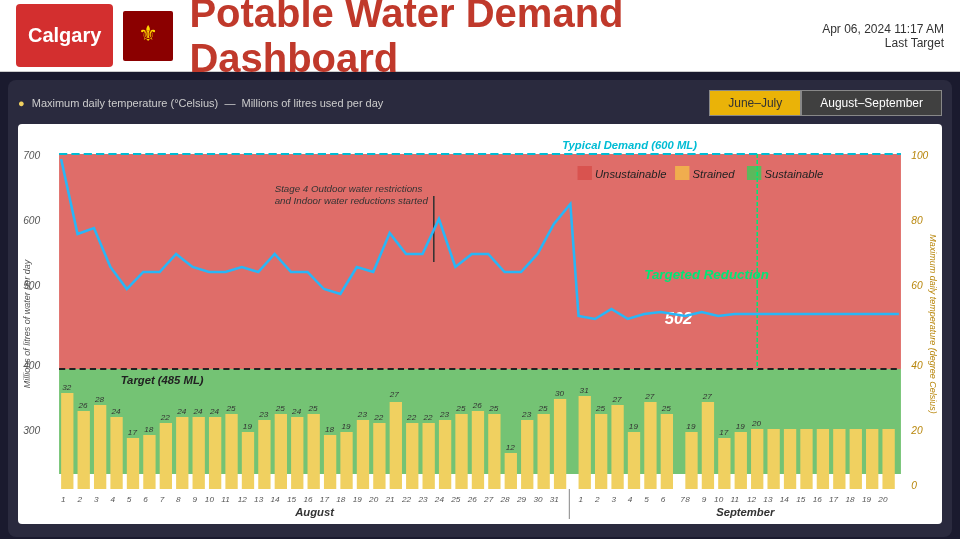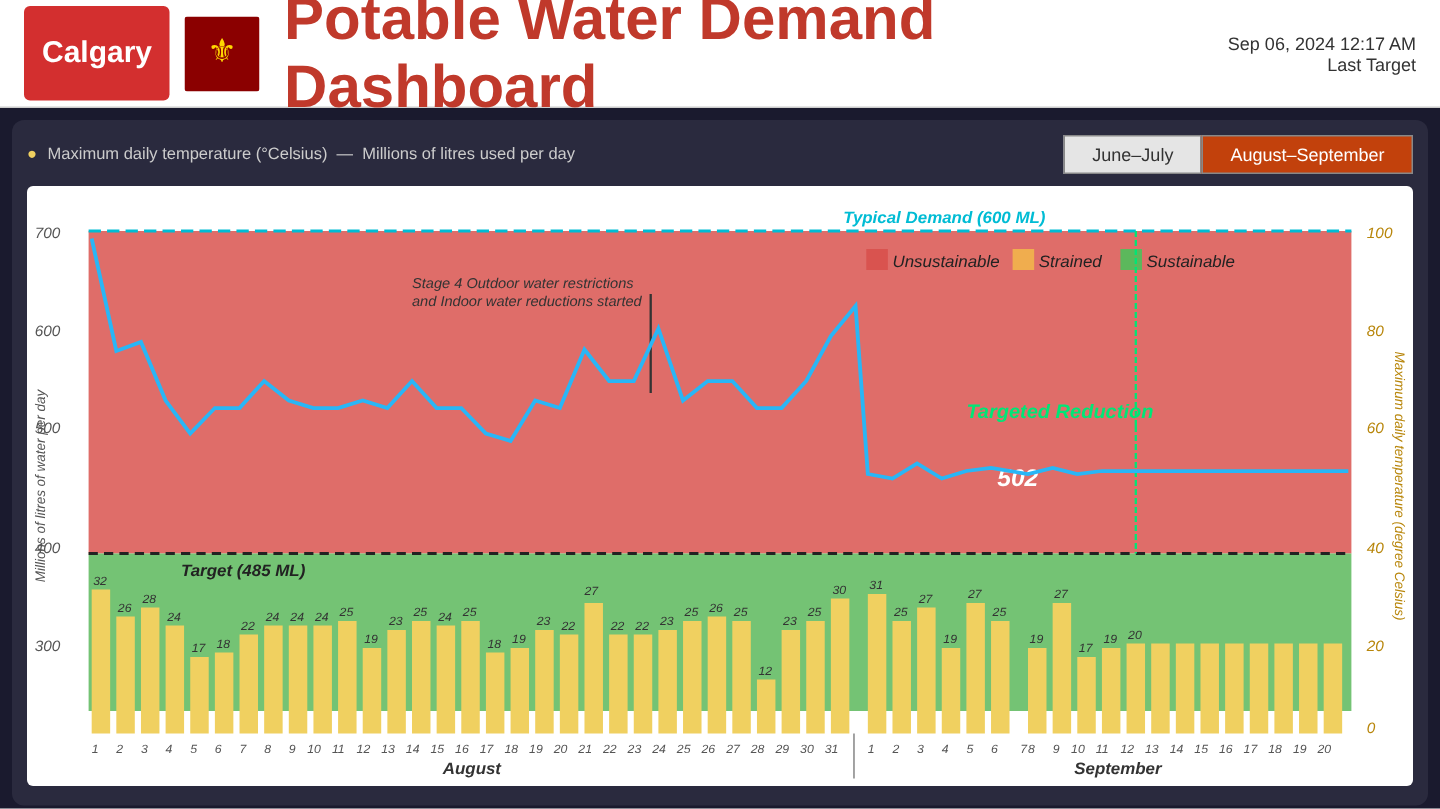--- a/index.html
+++ b/index.html
@@ -62,25 +62,25 @@
       display: flex;
       gap: 0;
     }
     .tab-btn {
       padding: 5px 18px;
       font-size: 12px;
       cursor: pointer;
       border: 1px solid #888;
     }
     .tab-btn.inactive {
-      background: #e5e5e5;
+      background: #eab308;
       color: #333;
     }
     .tab-btn.active {
-      background: #c2410c;
+      background: #404040;
       color: white;
     }
 
     .chart-area {
       position: relative;
       height: 400px;
       background: white;
       border-radius: 4px;
       font-style: italic;
     }
@@ -97,21 +97,21 @@
 
 <div class="header">
   <div class="calgary-logo">Calgary</div>
 
   <svg class="logo-emblem" viewBox="0 0 50 50">
     <rect width="50" height="50" fill="#8B0000" rx="2"></rect>
     <text x="25" y="30" text-anchor="middle" fill="gold" font-size="22">⚜</text>
   </svg>
   <div class="header-title">Potable Water Demand Dashboard</div>
   <div class="header-info">
-    <div>Sep 06, 2024  12:17 AM</div>
+    <div>Apr 06, 2024  11:17 AM</div>
     <div>Last Target</div>
   </div>
 </div>
 
 <div class="dashboard">
 
   <div class="chart-controls">
     <div class="legend-text">
       <span class="legend-dot">●</span>
       <span>Maximum daily temperature (°Celsius)</span>

